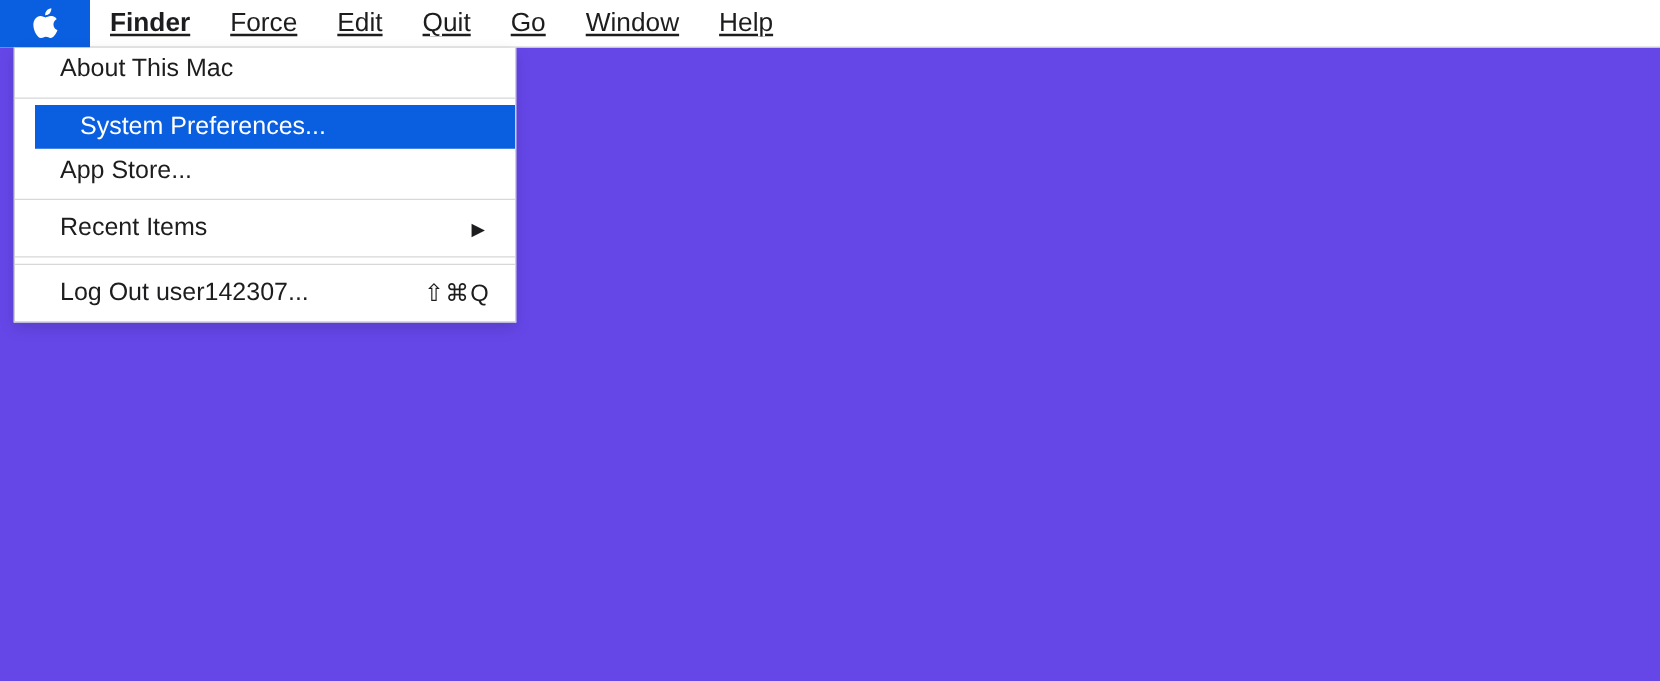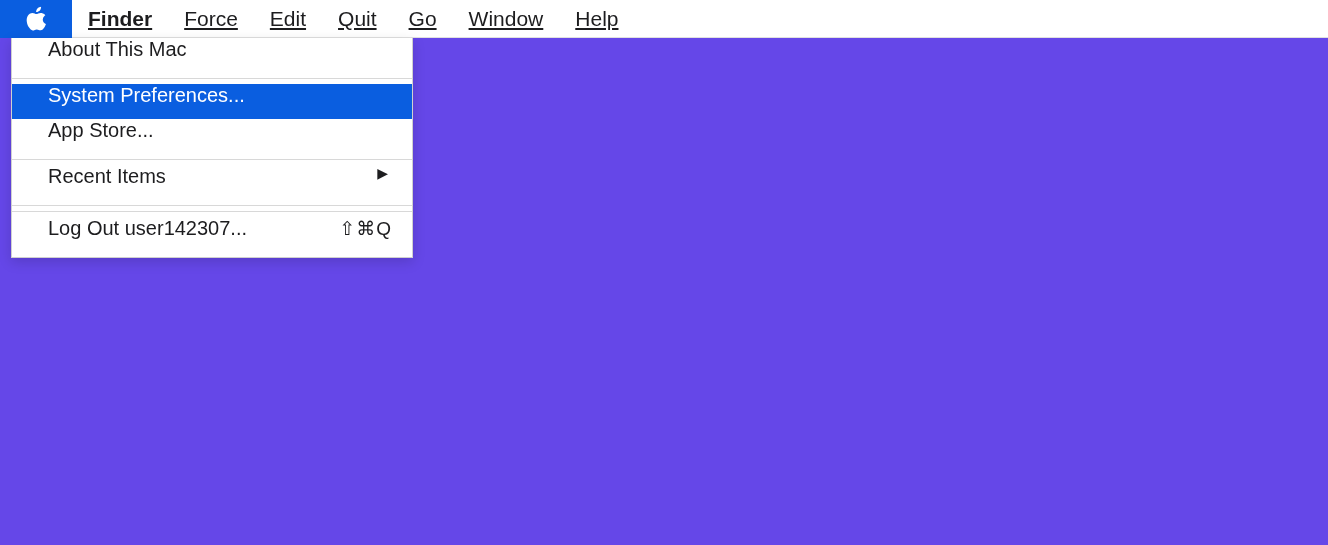--- a/index.html
+++ b/index.html
@@ -54,30 +54,31 @@
       width: 402px;
       background: #ffffff;
       border: 1px solid #d0d0d0;
       border-top: none;
       box-shadow: 0 4px 12px rgba(0,0,0,0.15);
       padding-bottom: 5px;
     }
     .dropdown-item {
       height: 35px;
       display: flex;
-      align-items: flex-start;
+      align-items: center;
       justify-content: space-between;
       padding: 0 20px 0 36px;
       font-size: 20px;
       color: #1d1d1f;
       cursor: default;
     }
     .dropdown-item.highlighted {
       background: #0a5ee0;
       color: #ffffff;
+      margin-left: 16px;
     }
     .dropdown-separator {
       height: 1px;
       background: #d8d8d8;
       margin: 5px 0;
     }
     .dropdown-shortcut {
       font-size: 19px;
       color: #1d1d1f;
       letter-spacing: 1px;

